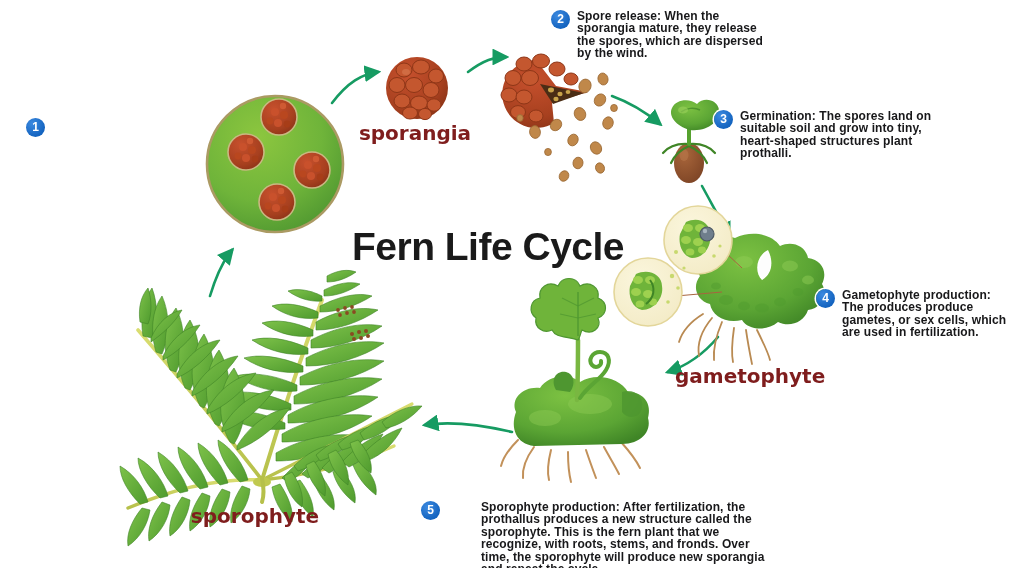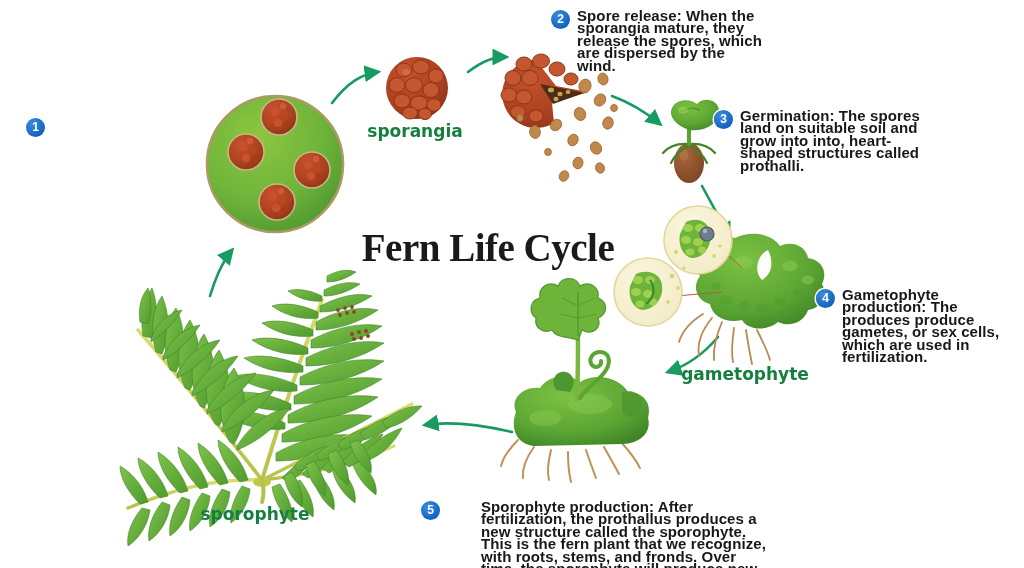--- a/index.html
+++ b/index.html
@@ -7,40 +7,40 @@
   #stage{position:relative;width:1024px;height:568px;background:#fff;}
 
   .abs{position:absolute;}
 
   
   .callout{position:absolute;display:flex;align-items:flex-start;gap:7px;}
   .badge{flex:0 0 auto;width:19px;height:19px;border-radius:50%;
          background:#1f6fd0;background:radial-gradient(circle at 35% 30%,#3c8ae0,#1464c0 70%);
          color:#fff;font-size:12px;font-weight:bold;line-height:19px;text-align:center;
          box-shadow:0 0 0 1.5px #ffffff;}
-  .ctext{font-size:15px;line-height:12.4px;color:#18181a;font-weight:600;letter-spacing:.1px;}
+  .ctext{font-size:12px;line-height:12.4px;color:#18181a;font-weight:600;letter-spacing:.1px;}
 
   #c1{left:26px;top:118px;width:182px;}
   #c1 .ctext{width:152px;}
   #c2{left:551px;top:10px;width:215px;}
   #c2 .ctext{width:188px;}
   #c3{left:714px;top:110px;width:222px;}
   #c3 .ctext{width:196px;}
   #c4{left:816px;top:289px;width:200px;}
   #c4 .ctext{width:174px;}
   #c5{left:421px;top:501px;width:345px;}
   #c5 .ctext{width:318px;margin-left:34px;}
 
   
   #title{left:343px;top:225px;width:290px;text-align:center;
          font-size:39px;font-weight:bold;color:#1a1a1a;letter-spacing:-.5px;
-         font-family:Liberation Serif, serif;}
+         font-family:Liberation Sans, sans-serif;}
 
   
-  .slabel{position:absolute;font-size:17px;font-weight:bold;color:#15803d;
+  .slabel{position:absolute;font-size:20px;font-weight:bold;color:#7f1d1d;
           font-family:"DejaVu Sans","Liberation Sans",sans-serif;text-align:center;}
   #lab-sporangia{left:355px;top:121px;width:120px;}
   #lab-gameto{left:675px;top:364px;width:140px;}
   #lab-sporo{left:190px;top:504px;width:130px;}
 
   svg{display:block;}
   #art{position:absolute;left:0;top:0;}
 </style>
 </head>
 <body>
@@ -469,21 +469,21 @@
     <div class="badge">1</div>
   </div>
 
   <div class="callout" id="c2">
     <div class="badge">2</div>
     <div class="ctext">Spore release: When the sporangia mature, they release the spores, which are dispersed by the wind.</div>
   </div>
 
   <div class="callout" id="c3">
     <div class="badge">3</div>
-    <div class="ctext">Germination: The spores land on suitable soil and grow into into, heart-shaped structures called prothalli.</div>
+    <div class="ctext">Germination: The spores land on suitable soil and grow into tiny, heart-shaped structures plant prothalli.</div>
   </div>
 
   <div class="callout" id="c4">
     <div class="badge">4</div>
     <div class="ctext">Gametophyte production: The produces produce gametes, or sex cells, which are used in fertilization.</div>
   </div>
 
   <div class="callout" id="c5">
     <div class="badge">5</div>
     <div class="ctext">Sporophyte production: After fertilization, the prothallus produces a new structure called the sporophyte. This is the fern plant that we recognize, with roots, stems, and fronds. Over time, the sporophyte will produce new sporangia and repeat the cycle.</div>

